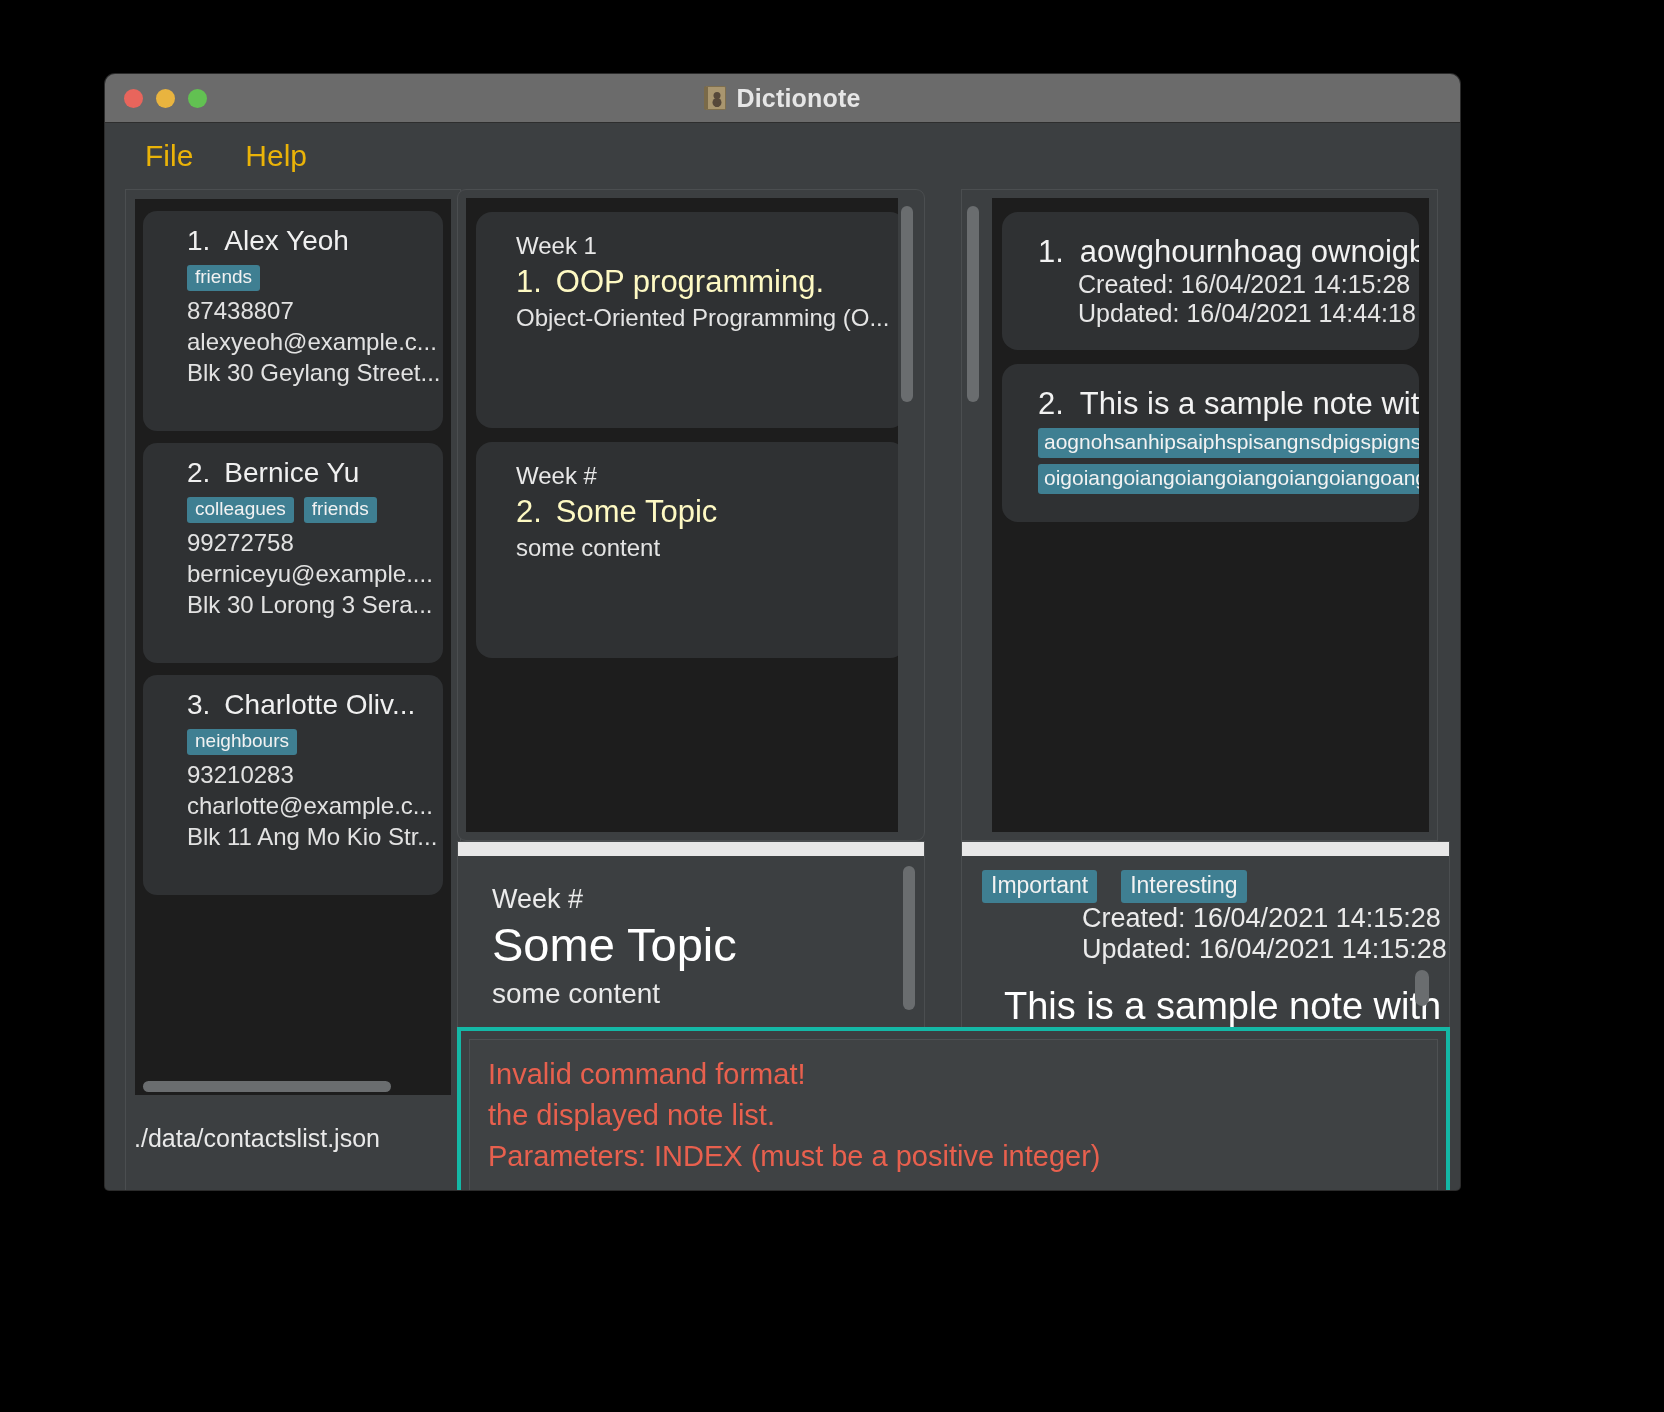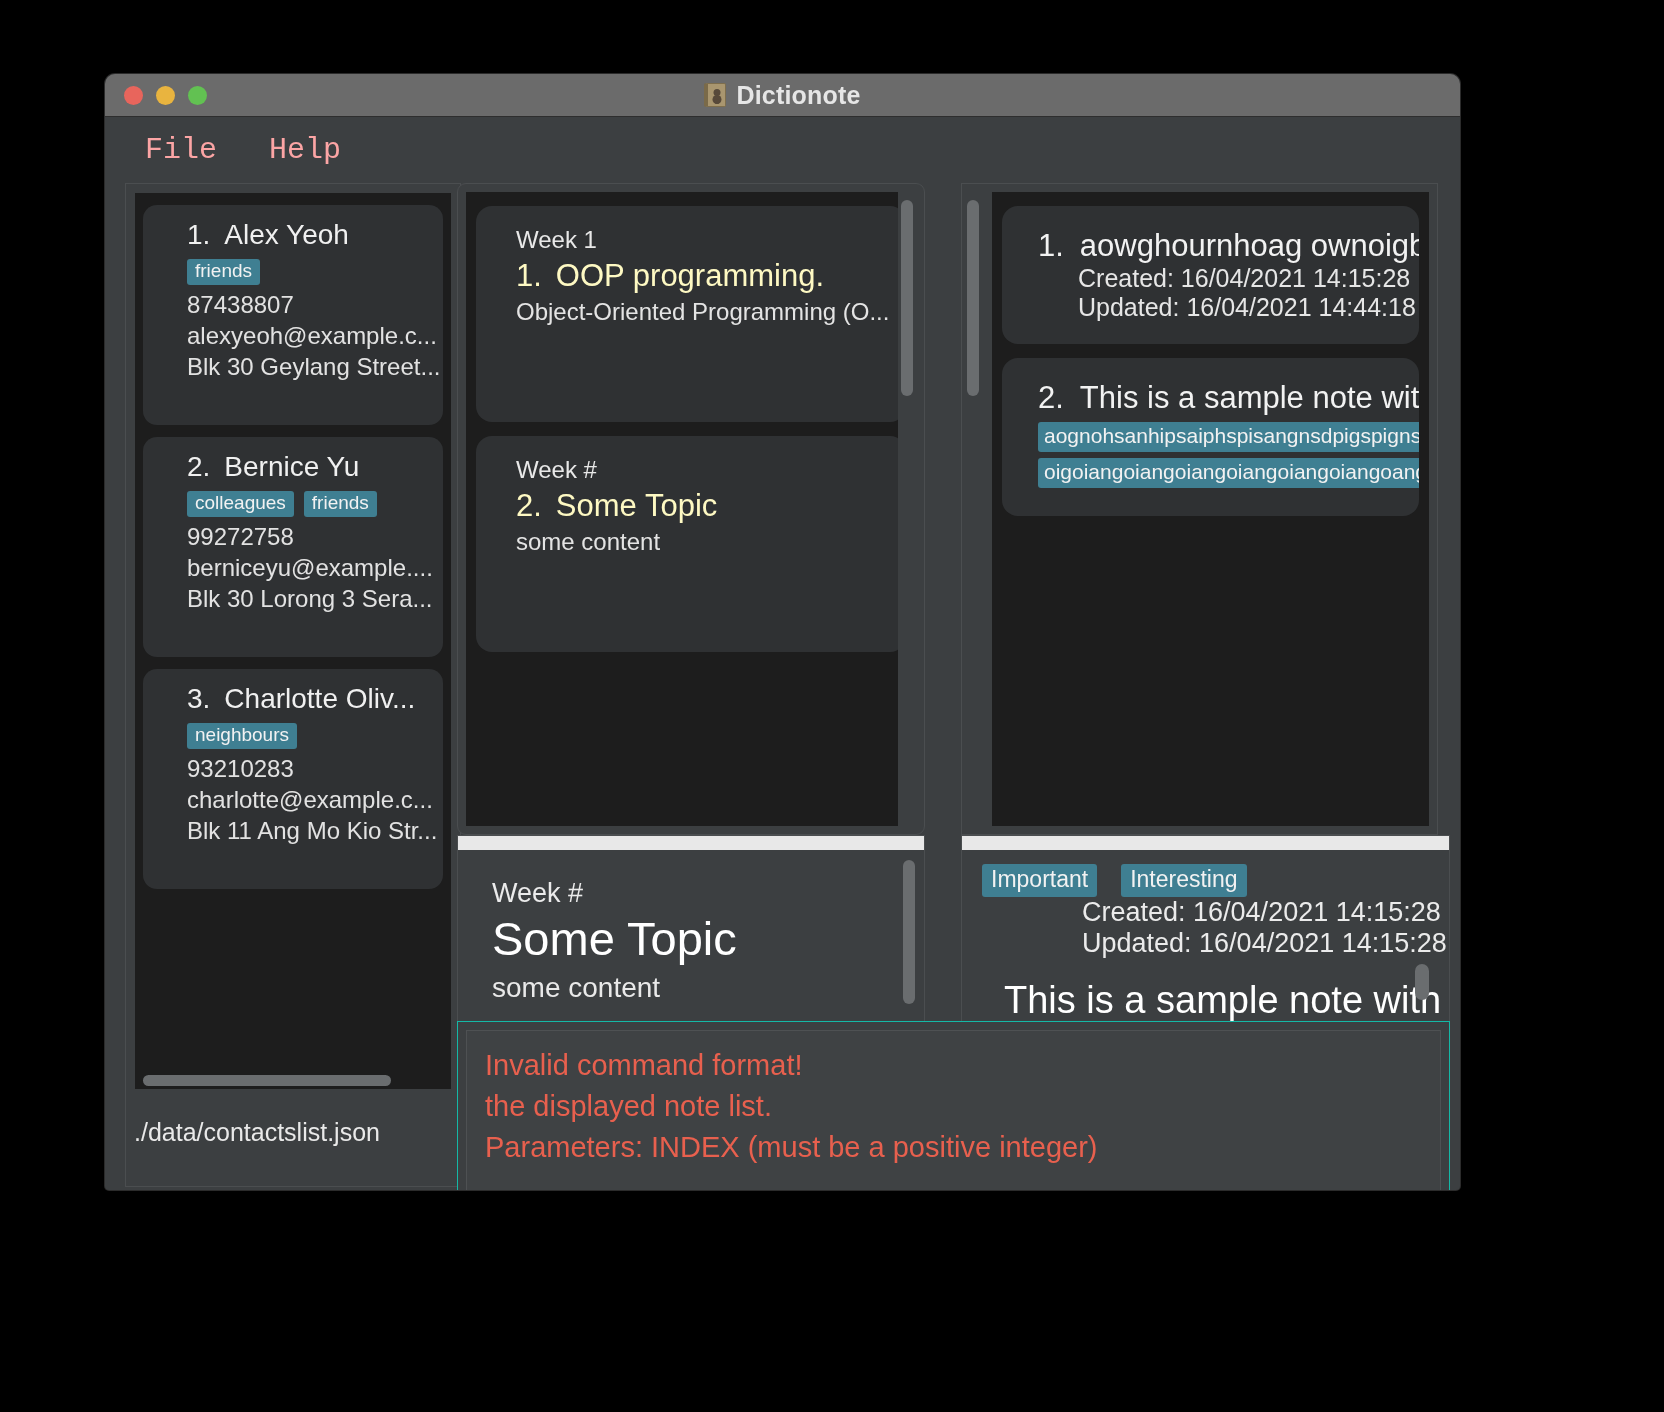--- a/index.html
+++ b/index.html
@@ -14,21 +14,21 @@
     left:105px; top:74px;
     width:1355px; height:1116px;
     background:#3c3f41;
     border-radius:10px 10px 4px 4px;
     overflow:hidden;
     box-shadow:0 0 0 1px #2b2b2b;
   }
   
   #title-bar{
     position:relative;
-    height:43px;
+    height:49px;
     background:#6b6b6b;
     border-bottom:1px solid #2e2e2e;
     display:flex; align-items:center;
   }
   .traffic-lights{ display:flex; gap:13px; margin-left:19px; }
   .light{ width:19px; height:19px; border-radius:50%; }
   .light.red{ background:#e8655c; }
   .light.yellow{ background:#e9b43f; }
   .light.green{ background:#62c152; }
   #title-center{
@@ -57,22 +57,22 @@
     letter-spacing:0.2px;
   }
   
   #menu-bar{
     height:66px;
     background:#3c3f41;
     display:flex; align-items:center;
     padding-left:32px; gap:36px;
   }
   .menu-item{
-    color:#fca5a5; font-size:30px;
-    padding:2px 8px; cursor:default;font-family:Liberation Mono, monospace;
+    color:#eab308; font-size:30px;
+    padding:2px 8px; cursor:default;
   }
   
   #body-area{
     position:relative;
     height:calc(100% - 115px);
     padding:0 10px 10px 10px;
   }
   
   #contacts-panel{
     position:absolute; left:20px; top:0;
@@ -247,21 +247,21 @@
   }
   
   #bottom-area{
     position:absolute; left:352px; right:10px; top:838px;
     bottom:0;
   }
   #result-display{
     position:absolute; left:0; right:0; top:0;
     height:220px;
     background:#3c3f41;
-    border:1px solid #14b8a6;
+    border:4px solid #14b8a6;
     padding:8px;
   }
   #result-inner{
     width:100%; height:100%;
     background:#3f4244;
     border:1px solid #4e5153;
     padding:14px 18px;
     overflow:hidden;
   }
   .result-line{

